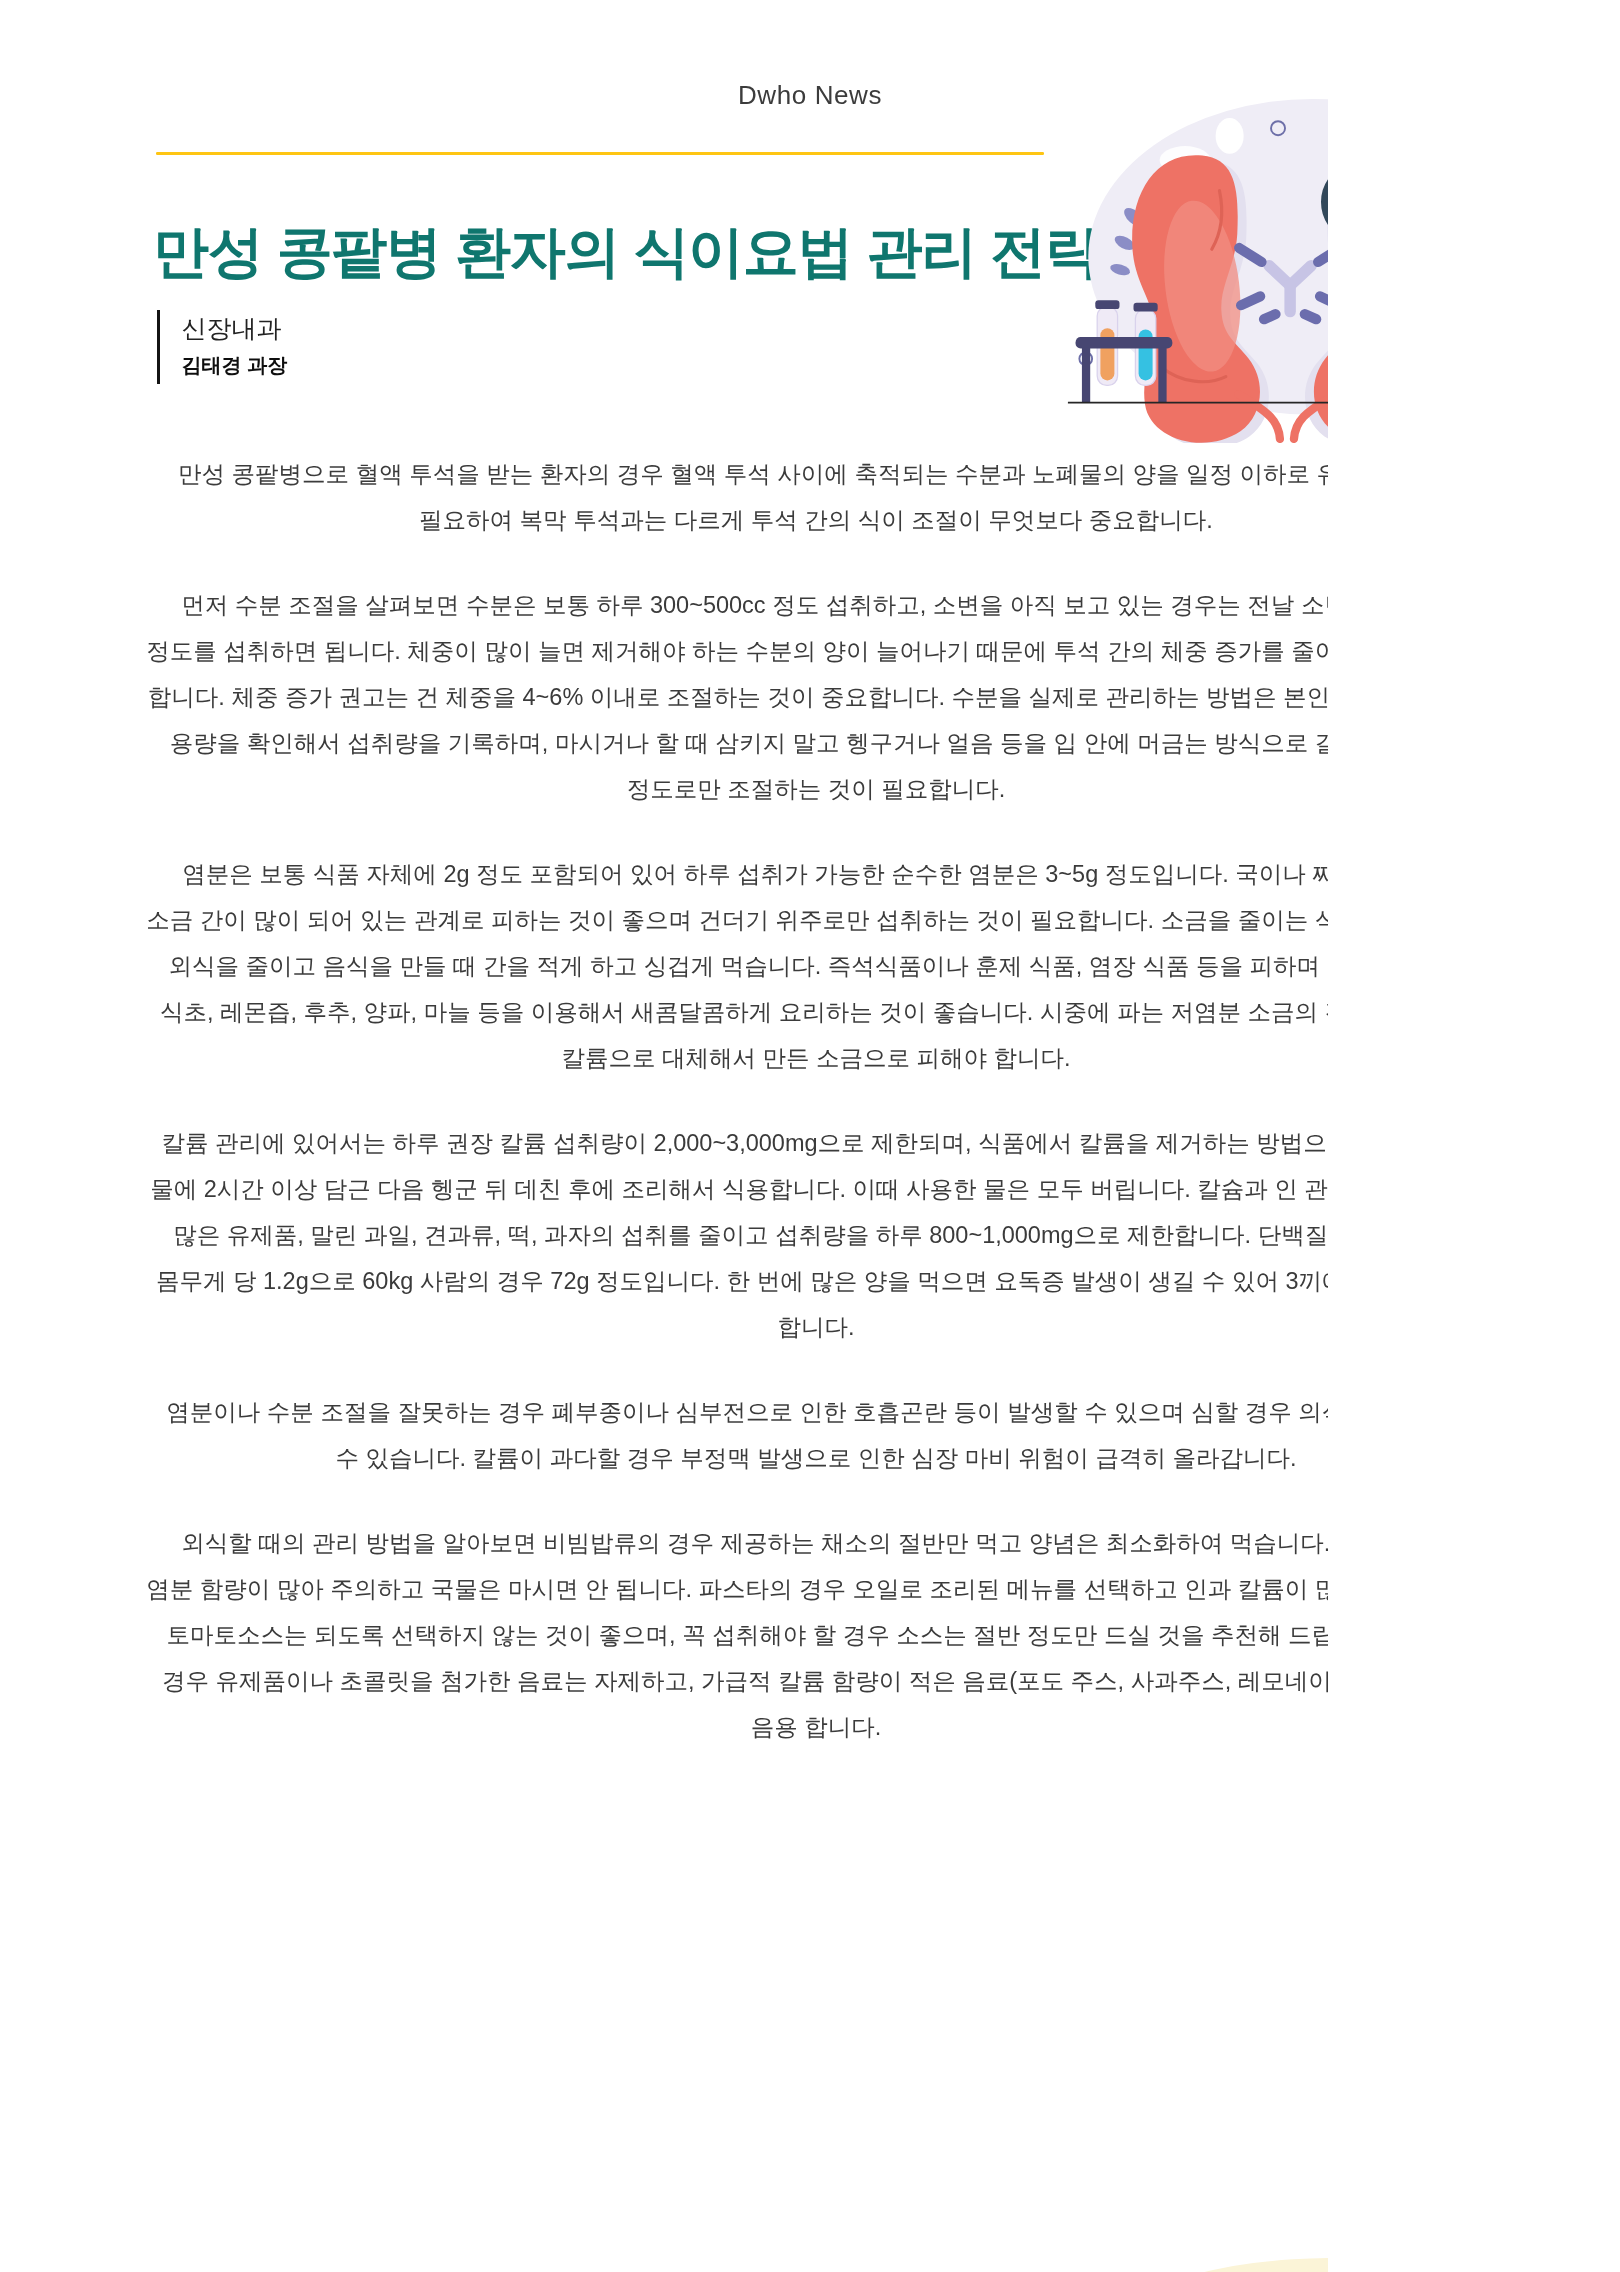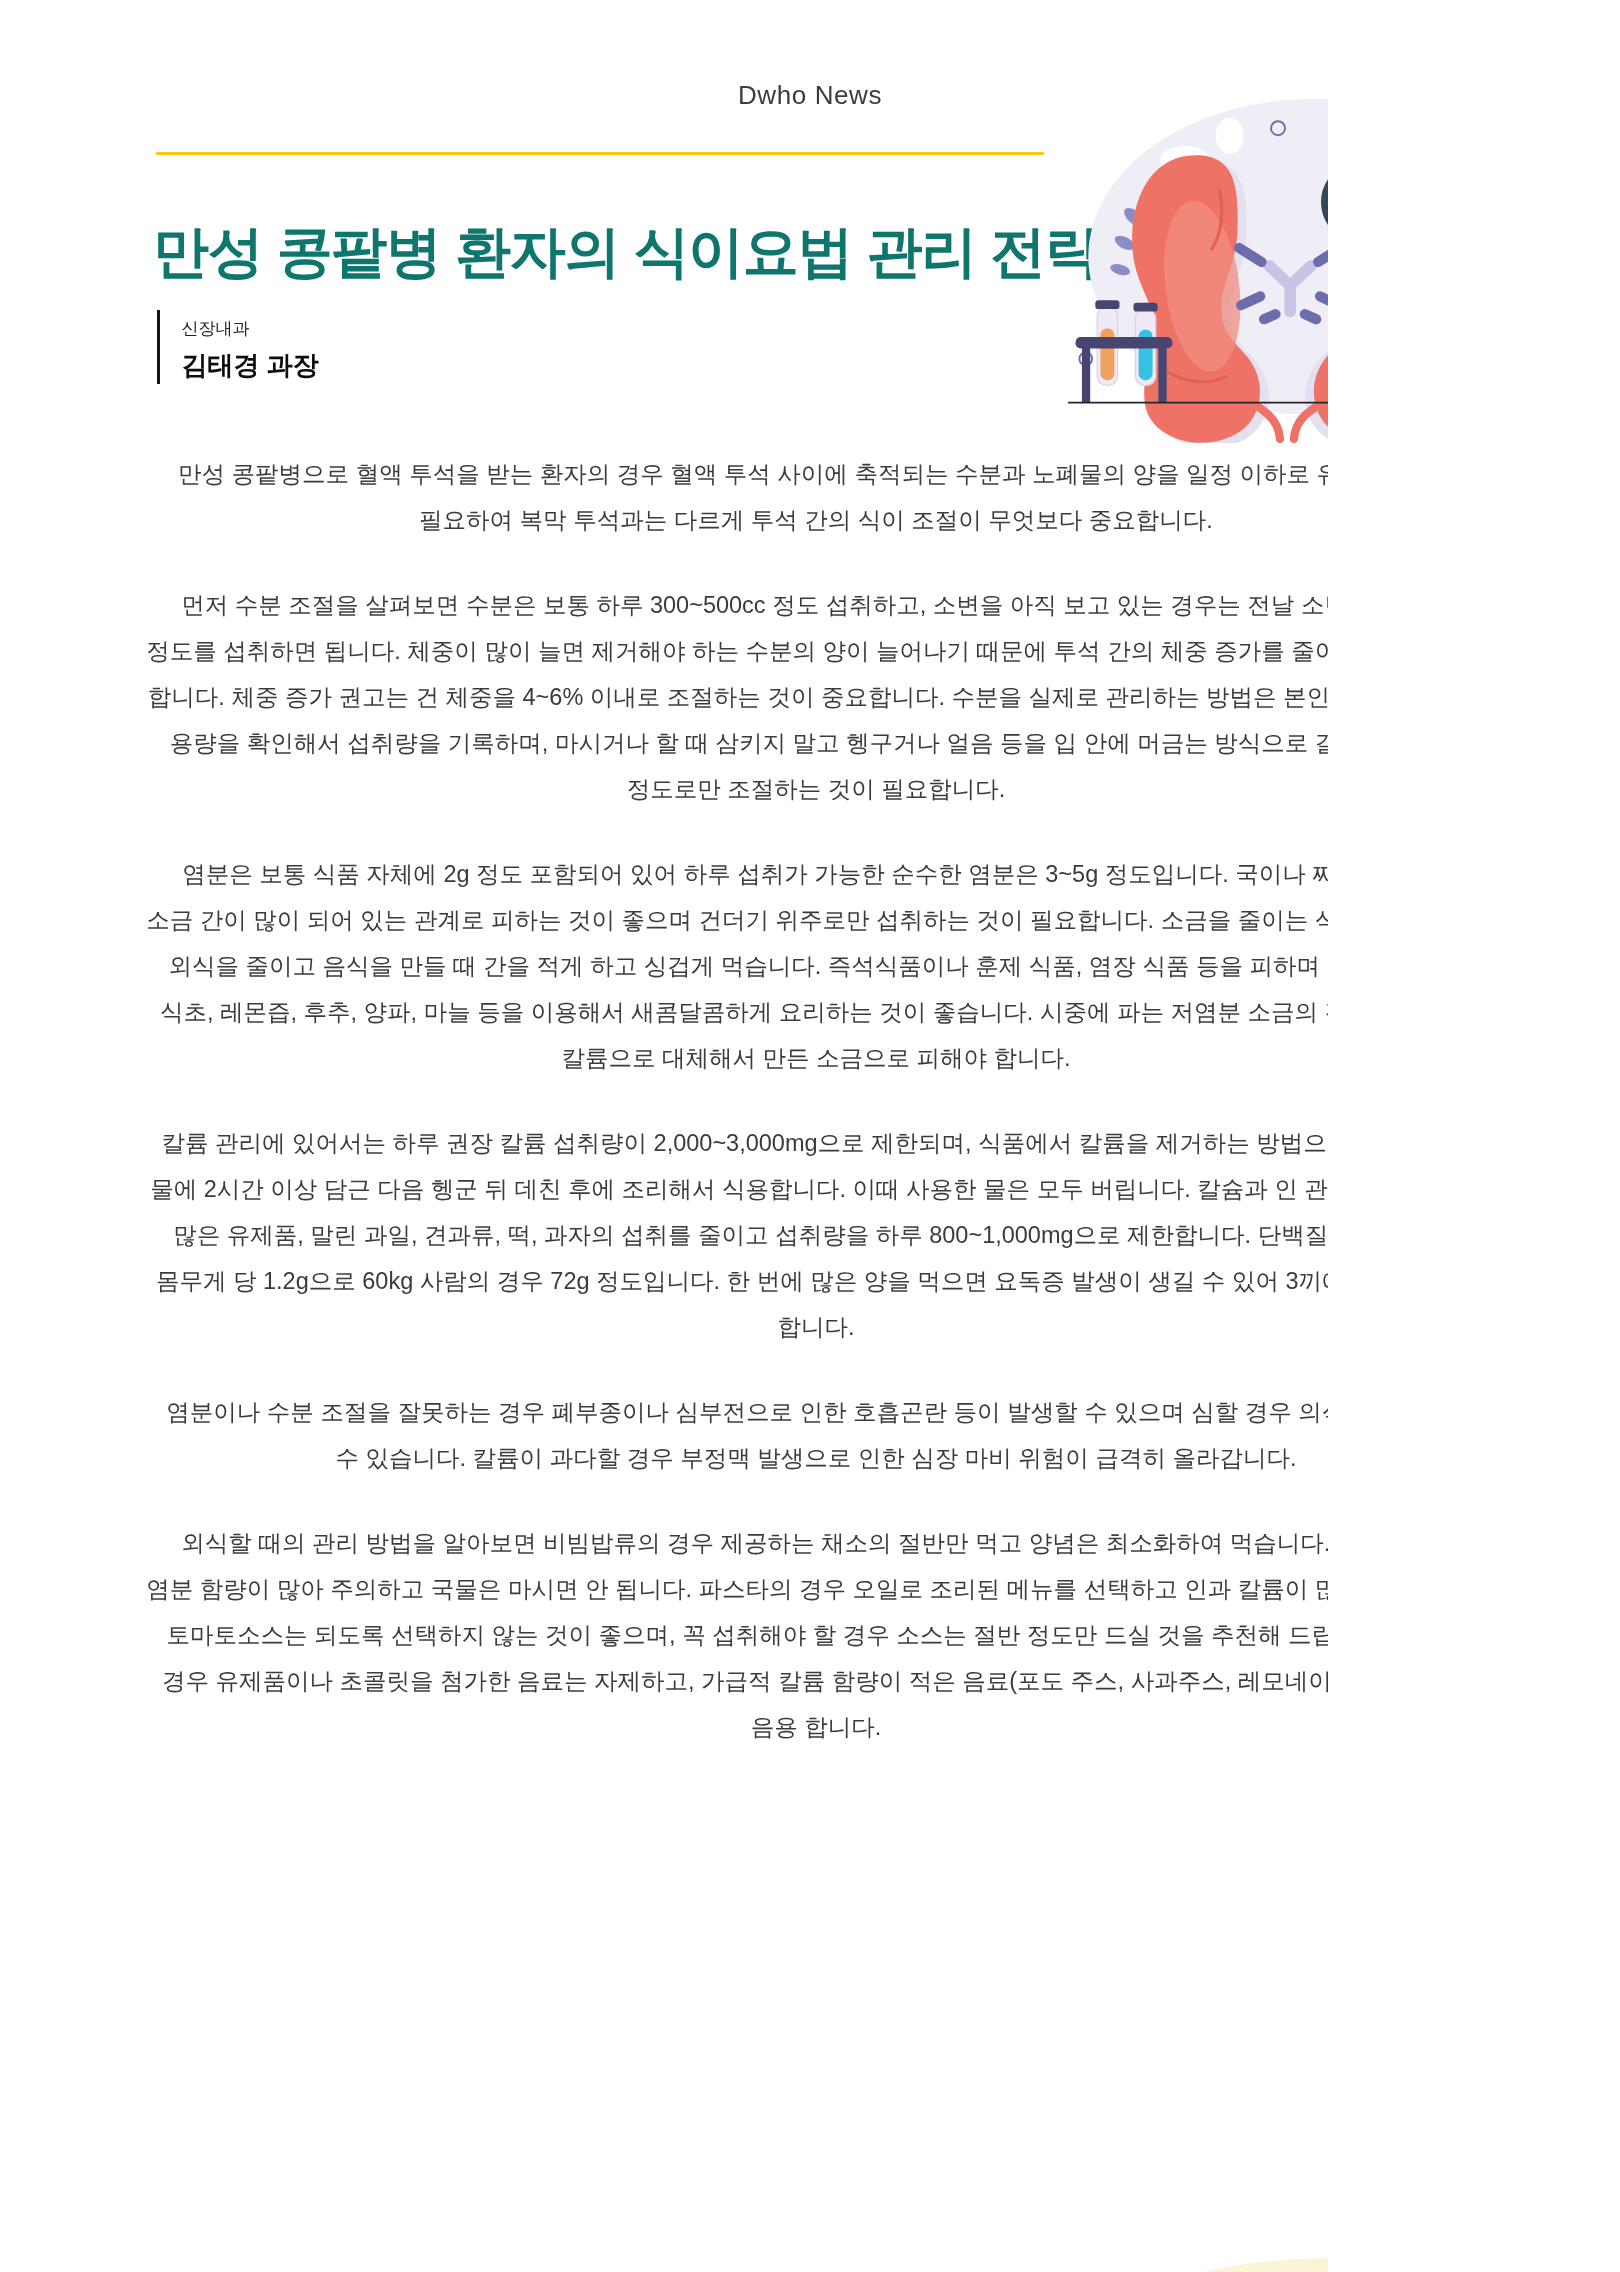--- a/index.html
+++ b/index.html
@@ -17,22 +17,22 @@
   }
   .article-title{
     position:absolute;left:153px;top:179px;width:991px;
     font-size:56px;font-weight:900;letter-spacing:-1.3px;line-height:70px;
     color:#0f766e;white-space:nowrap;
   }
   .byline{
     position:absolute;left:157px;top:310px;
     border-left:3.2px solid #141414;padding-left:21.6px;
   }
-  .byline .dept{font-size:17px;font-weight:500;color:#222;line-height:37px;}
-  .byline .author{font-size:26px;font-weight:800;color:#0e0e0e;line-height:37px;}
+  .byline .dept{font-size:25px;font-weight:500;color:#222;line-height:37px;}
+  .byline .author{font-size:20px;font-weight:800;color:#0e0e0e;line-height:37px;}
   .article-body{
     position:absolute;left:146px;top:451px;width:1340px;
   }
   .article-body p{
     margin:0 0 39px 0;font-size:23.5px;line-height:46px;color:#3b3b3b;
     text-indent:10.2px;word-break:keep-all;text-align:center;
   }
   .illustration{
     position:absolute;left:1059px;top:86px;width:503px;height:357px;
   }

